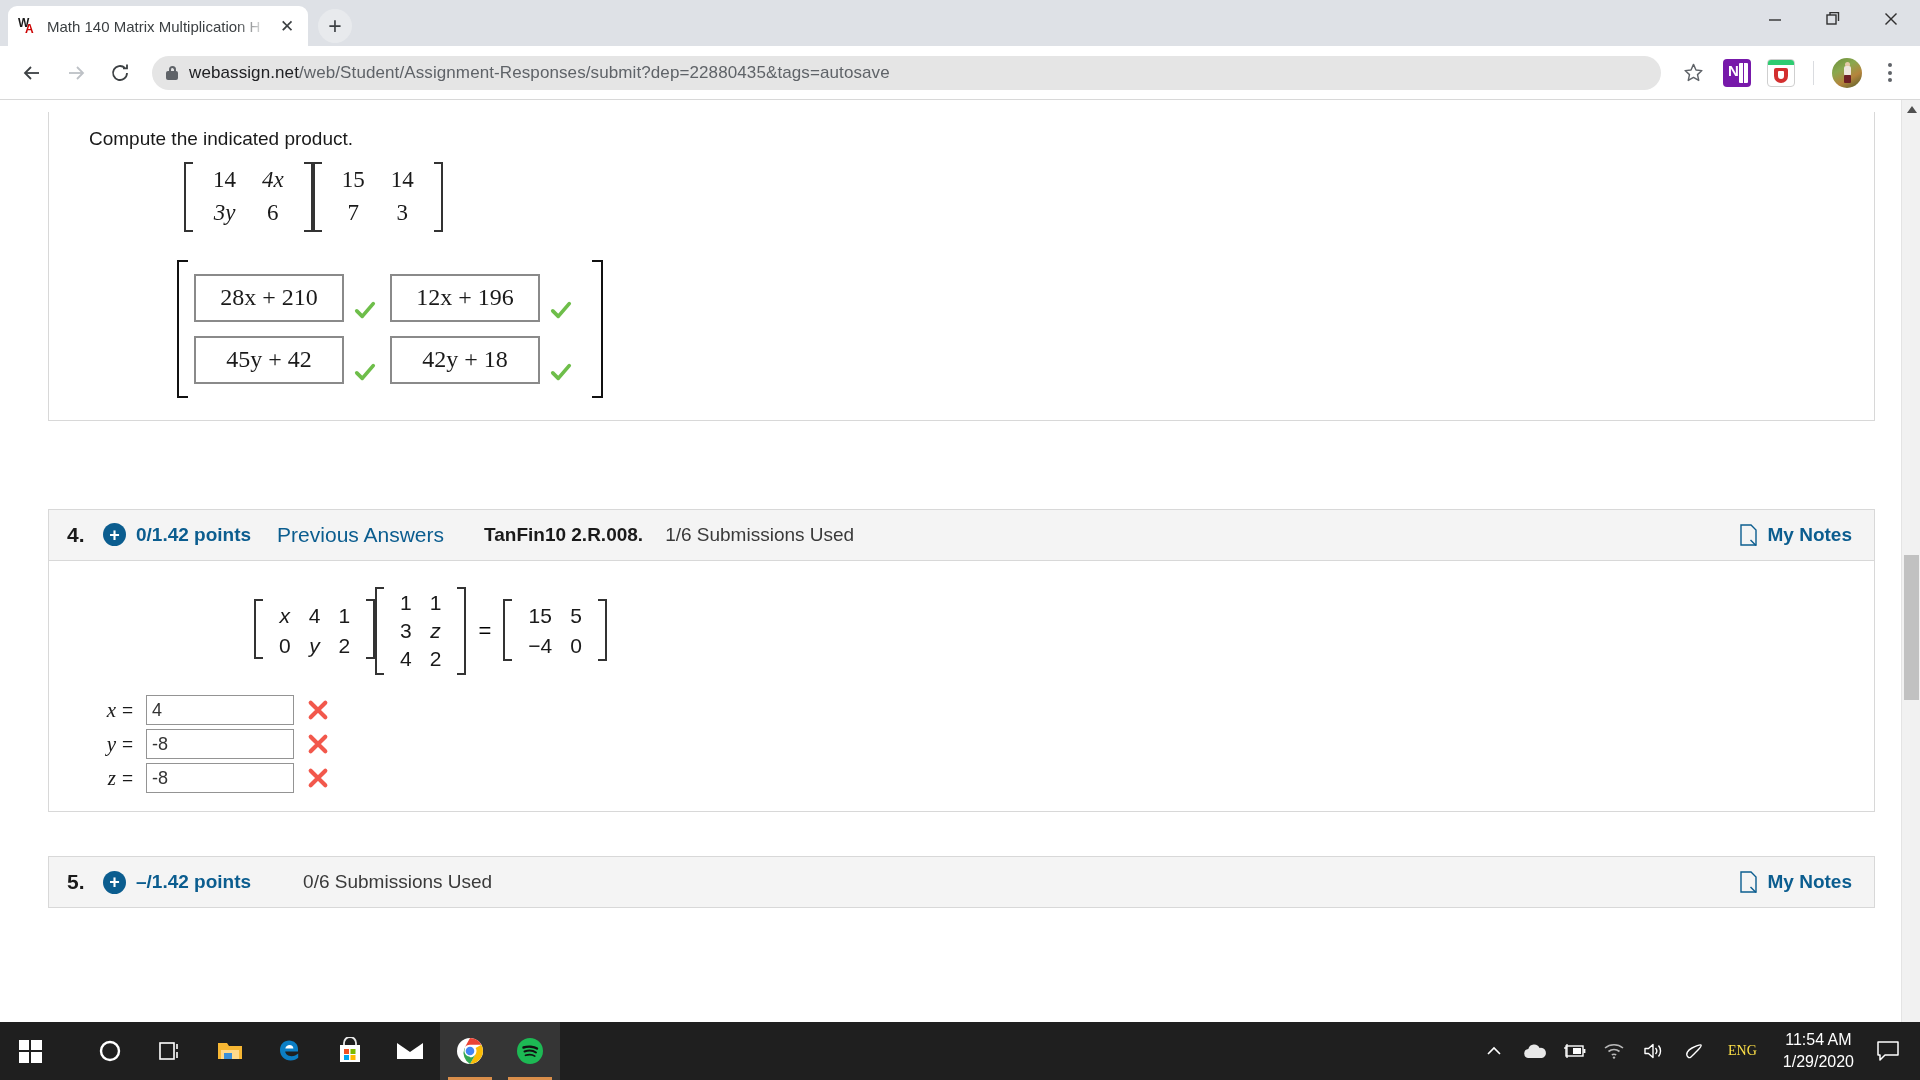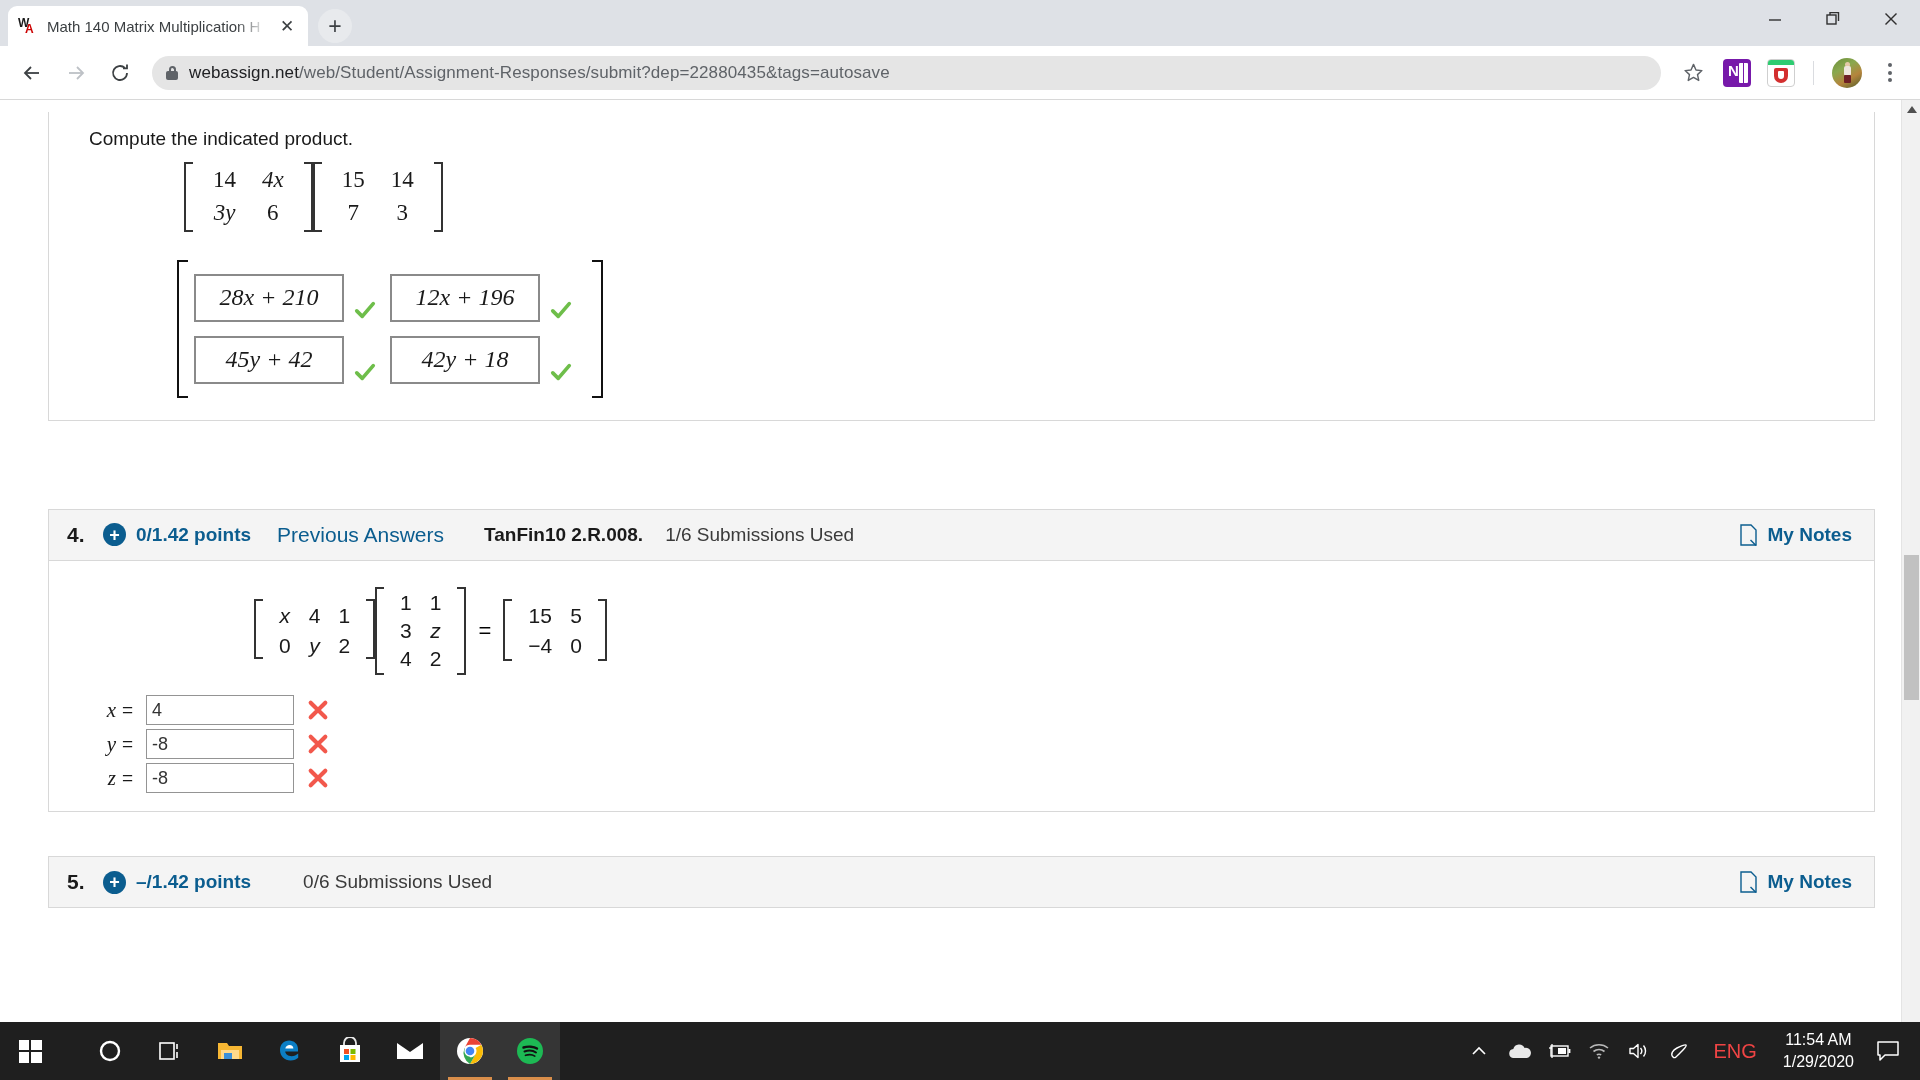--- a/index.html
+++ b/index.html
@@ -136,21 +136,21 @@
     font-family: "Liberation Serif", serif; color: #1a1a1a; line-height: 1.25;
   }
   .mcell i { }
 
   
   .ansmatrix { display: flex; align-items: stretch; margin-top: 28px; }
   .ansbrk { width: 11px; border-top: 2px solid #111; border-bottom: 2px solid #111; }
   .ansbrk.l { border-left: 2px solid #111; }
   .ansbrk.r { border-right: 2px solid #111; }
   .ansgrid { display: grid; grid-template-columns: auto auto; gap: 14px 0px; padding: 14px 6px; }
-  .anscellwrap { display: flex; align-items: flex-end; gap: 10px; padding-right: 14px; font-style: italic; }
+  .anscellwrap { display: flex; align-items: flex-end; gap: 10px; padding-right: 14px; }
   .ansbox {
     width: 150px; height: 48px; border: 2px solid #8a8a8a; background: #fff;
     display: flex; align-items: center; justify-content: center;
     font-family: "Liberation Serif", serif; font-size: 24px; color: #1a1a1a;
   }
   .tick { width: 22px; height: 24px; flex: 0 0 22px; }
 
   
   .qheader {
     background: #f4f4f4; border: 1px solid #d8d8d8;
@@ -221,21 +221,21 @@
   .tbitem {
     width: 60px; height: 58px; display: flex; align-items: center; justify-content: center;
     position: relative;
   }
   .tbitem.active { background: rgba(255,255,255,0.10); }
   .tbitem.active:after {
     content: ""; position: absolute; bottom: 0; left: 8px; right: 8px; height: 3px; background: #d98e4a;
   }
   .tray { margin-left: auto; display: flex; align-items: center; gap: 0; padding-right: 10px; }
   .trayitem { width: 40px; height: 58px; display: flex; align-items: center; justify-content: center; }
-  .traylang { font-size: 20px; color: #ef4444; padding: 0 14px; }
+  .traylang { font-size: 14px; color: #fde047; padding: 0 14px; font-family: Liberation Serif, serif; }
   .clock { color: #fff; font-size: 16px; text-align: center; line-height: 1.35; padding: 0 12px; }
   .notif { width: 44px; height: 58px; display: flex; align-items: center; justify-content: center; }
 </style>
 </head>
 <body>
 
 <div class="window">
 
   <div class="titlebar">
     <div class="tabstrip">

